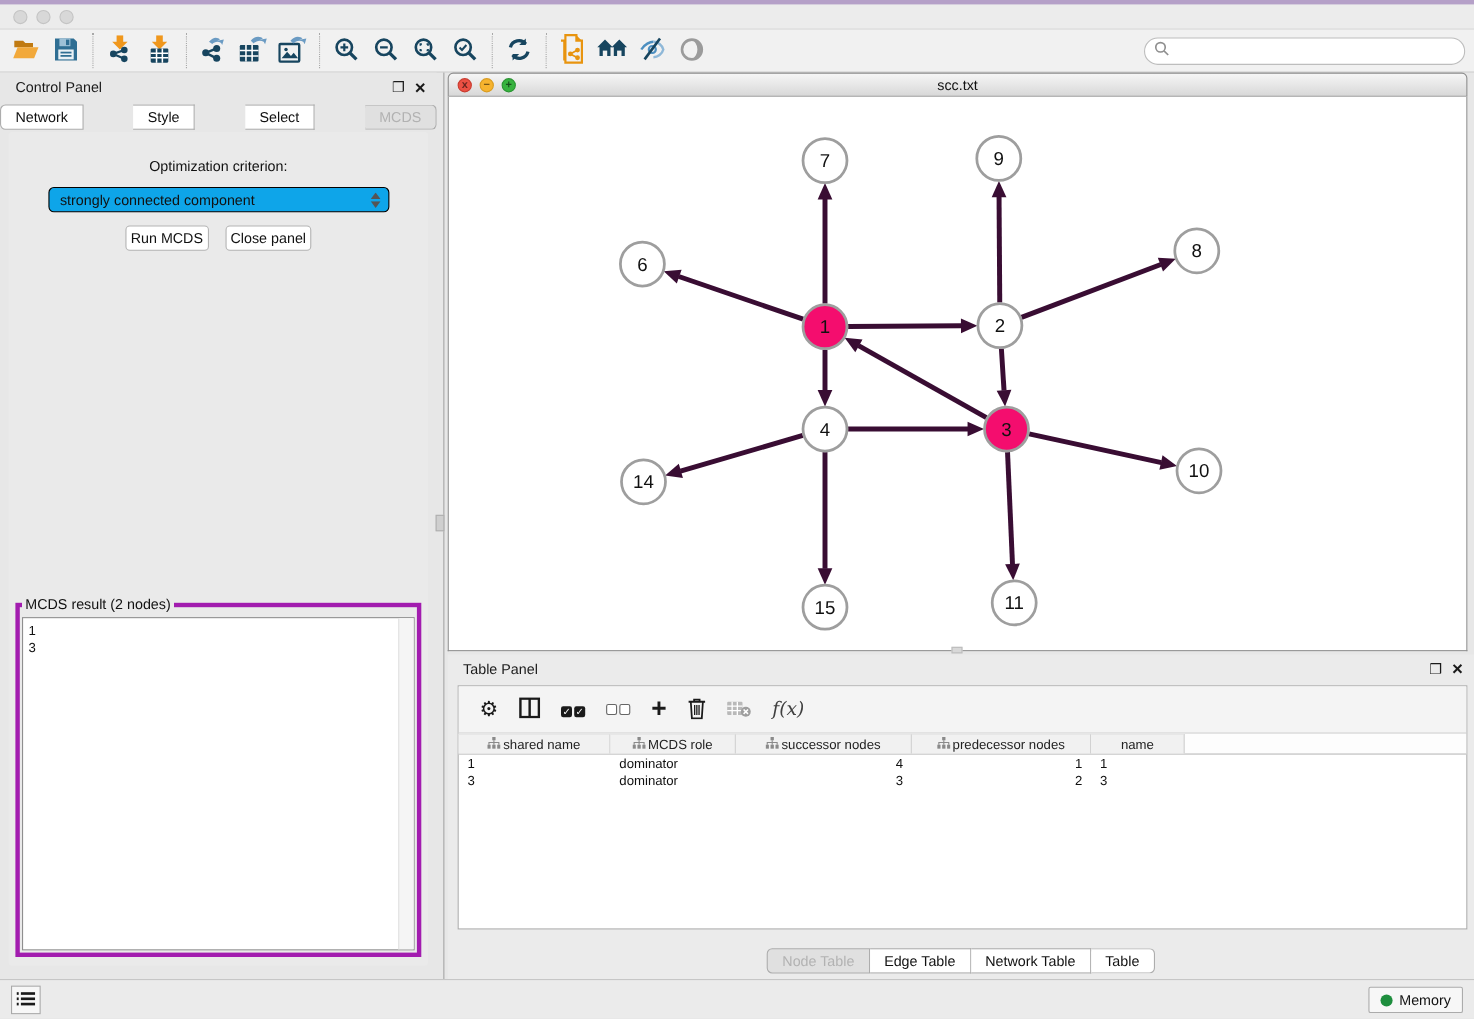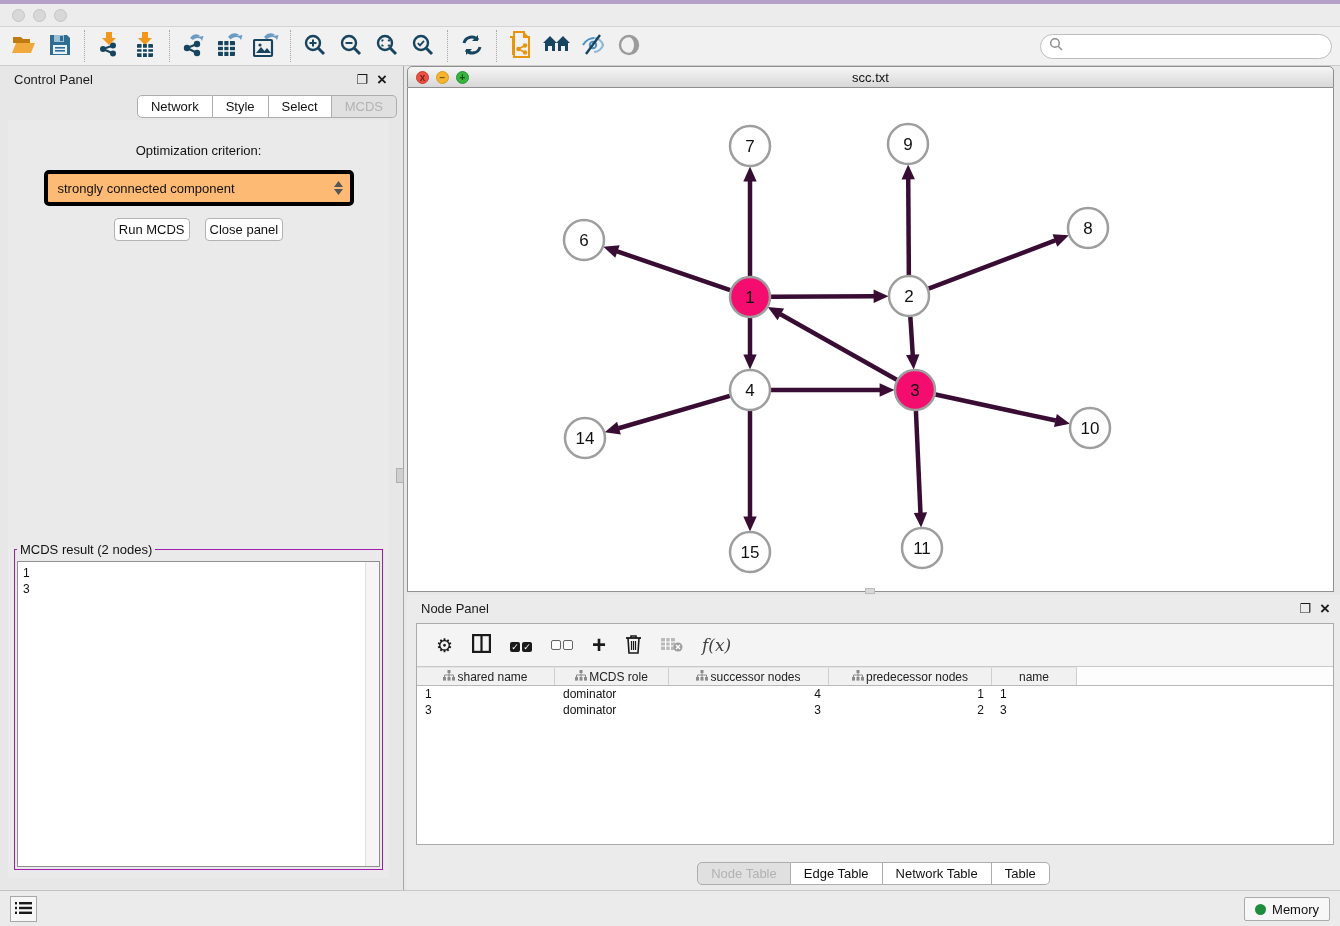--- a/index.html
+++ b/index.html
@@ -27,35 +27,35 @@
   .h-divider-handle { position:absolute; left:865px; top:588px; width:10px; height:6px; background:#D8D8D8; border:1px solid #BDBDBD; }
 
   
   .control-panel { position:absolute; left:0; top:66px; width:397px; height:824px; background:#E7E7E7; }
   .panel-head { height:26px; display:flex; align-items:center; padding:0 10px 0 14px;text-align:right; }
   .panel-head .ph-title { font-size:13px; color:#1A1A1A; }
   .panel-head .ph-icons { margin-left:auto; display:flex; gap:9px; align-items:center; }
   .ph-float { font-size:13px; color:#1A1A1A; line-height:1; }
   .ph-close { font-size:17px; font-weight:bold; color:#1A1A1A; line-height:1; }
 
-  .seg-tabs { display:flex; justify-content:flex-end; margin-top:3px; }
+  .seg-tabs { display:flex; justify-content:space-between; margin-top:3px; }
   .seg-tabs .tab { background:#FFF; border:1px solid #ADADAD; border-left:none; padding:3px 13px; font-size:13px; color:#111; }
   .seg-tabs .tab:first-child { border-left:1px solid #ADADAD; border-radius:5px 0 0 5px; }
   .seg-tabs .tab:last-child { border-radius:0 5px 5px 0; }
   .seg-tabs .tab.selected { background:#E0E0E0; color:#B2B2B2; }
 
   .cp-content { position:absolute; left:8px; right:8px; top:54px; bottom:12px; background:#EAEAEA; border-radius:3px; }
   .opt-label { text-align:center; margin-top:23px; font-size:13px; color:#111; }
-  .combo { width:310px; height:36px; margin:12px auto 0; background:#fdba74; border:4px solid #000000; border-radius:5px; display:flex; align-items:center; padding:0 4px 0 10px; }
+  .combo { width:310px; height:23px; margin:12px auto 0; background:#0ea5e9; border:1px solid #000000; border-radius:5px; display:flex; align-items:center; padding:0 4px 0 10px; }
   .combo .combo-val { flex:1; font-size:13px; color:#111; }
   .combo .stepper { width:14px; height:18px; display:flex; flex-direction:column; align-items:center; justify-content:center; gap:2px; }
   .btn-row { display:flex; justify-content:center; gap:15px; margin-top:12px; }
   .push-btn { background:#FFF; border:1px solid #B3B3B3; border-radius:4px; padding:3px 4px; font-size:13px; color:#111; }
 
-  .result-group { position:absolute; left:6px; right:6px; top:422px; bottom:8px; border:1px solid #a21caf; }
+  .result-group { position:absolute; left:6px; right:6px; top:422px; bottom:8px; border:4px solid #a21caf; }
   .result-group legend { font-size:13px; color:#111; margin-left:2px; padding:0 3px; }
   .result-inner { position:absolute; left:2px; right:2px; top:4px; bottom:2px; background:#FFF; border:1px solid #8F8F8F; }
   .result-scroll { position:absolute; right:0; top:0; bottom:0; width:14px; background:#F5F5F5; border-left:1px solid #E0E0E0; }
   .result-lines { padding:3px 5px; font-size:12px; color:#111; line-height:16px; }
 
   
   .net-window { position:absolute; left:407px; top:66px; width:927px; height:526px; }
   .net-titlebar { height:22px; background:linear-gradient(#F6F6F6,#D8D8D8); border:1px solid #8F8F8F; border-radius:5px 5px 0 0; position:relative; }
   .net-title { text-align:center; font-size:13px; color:#111; line-height:21px; }
   .nt-btn { position:absolute; top:4px; width:13px; height:13px; border-radius:50%; font-size:10px; font-weight:bold; color:rgba(0,0,0,0.55); text-align:center; line-height:12px; }
@@ -388,21 +388,21 @@
           <circle cx="514" cy="460" r="20" fill="#FFFFFF" stroke="#9E9E9E" stroke-width="2.5"></circle>
           <text x="514" y="466" text-anchor="middle" font-size="17" fill="#111111" font-family="&quot;Liberation Sans&quot;, sans-serif">11</text>
         </g>
       </svg>
   </div>
 </div>
 <div class="h-divider-handle"></div>
 
 <div class="table-panel">
   <div class="panel-head">
-    <span class="ph-title">Node Panel</span>
+    <span class="ph-title">Table Panel</span>
     <span class="ph-icons">
       <span class="ph-float">❐</span>
       <span class="ph-close">×</span>
     </span>
   </div>
   <div class="tp-inner">
     <div class="tp-toolbar">
       <span class="ti">
           <span class="gear-ch">⚙</span>
         </span>

